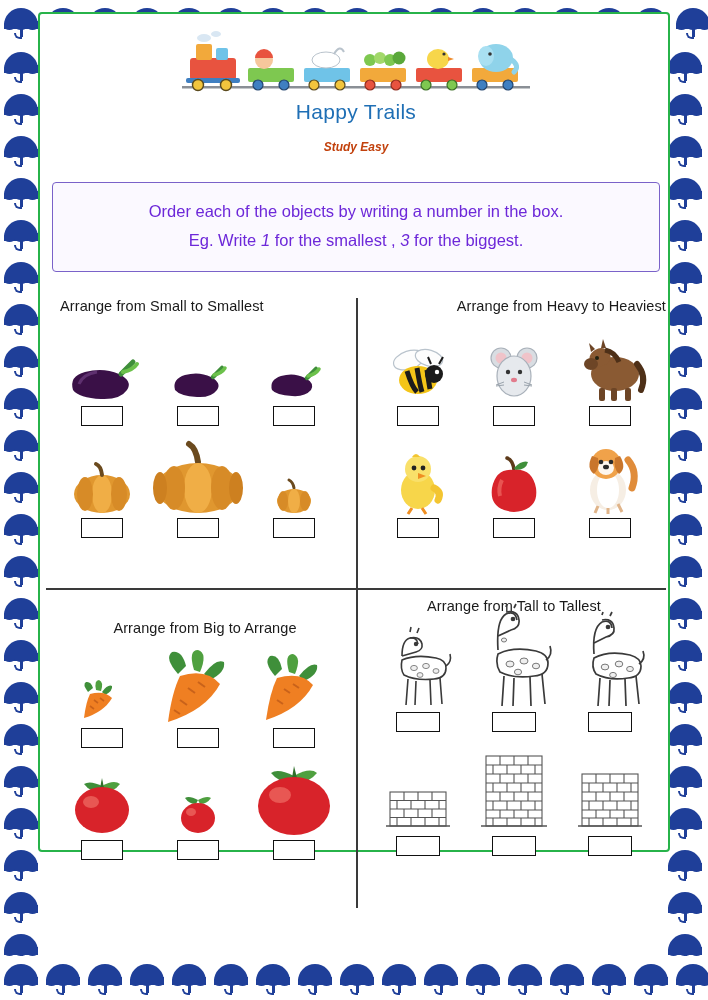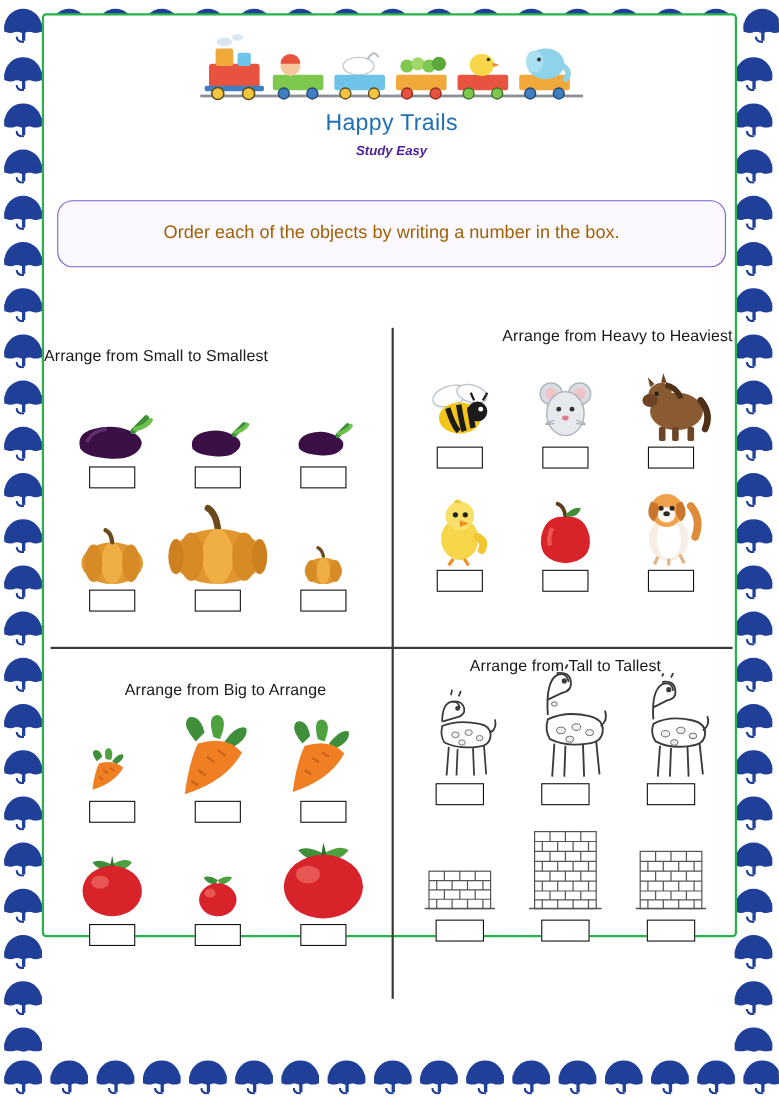--- a/index.html
+++ b/index.html
@@ -98,39 +98,39 @@
     margin: 0 auto;
   }
   .brand-title {
     font-size: 21px;
     color: #1f6fb5;
     letter-spacing: 0.3px;
     margin-top: 4px;
   }
   .brand-sub {
     font-size: 12px;
-    color: #4c1d95;
+    color: #c2410c;
     font-style: italic;
     font-weight: bold;
-    margin-top: 6px;
+    margin-top: 16px;
   }
 
   
   .instruction {
     position: absolute;
     left: 12px; top: 168px;
     width: 608px;
     padding: 14px 10px 16px;
     border: 1.5px solid #7a62c9;
-    border-radius: 14px;
+    border-radius: 4px;
     background: #fbf9ff;
     text-align: center;
     line-height: 1.75;
     font-size: 16.5px;
-    color: #a16207;
+    color: #6d28d9;
   }
   .instruction em { font-style: italic; }
 
   
   .grid {
     position: absolute;
     left: 0; top: 278px;
     width: 632px; height: 640px;
   }
   .v-div {
@@ -155,21 +155,21 @@
   .q-bl { left: 0;   top: 298px; }
   .q-br { left: 316px; top: 298px; }
 
   .q-title {
     font-size: 14.5px;
     color: #1a1a1a;
     text-align: center;
     padding-top: 6px;
     letter-spacing: 0.1px;
   }
-  .q-tl .q-title { text-align: left; padding-left: 0; margin-top: 18px; }
+  .q-tl .q-title { text-align: left; padding-left: 20px; }
   .q-tr .q-title { text-align: right; padding-right: 6px; }
   .q-bl .q-title { text-align: center; padding-left: 14px; padding-top: 30px; }
   .q-br .q-title { text-align: center; padding-top: 8px; }
 
   .row {
     position: relative;
     height: 112px;
     display: flex;
     justify-content: space-around;
     align-items: flex-end;
@@ -1053,20 +1053,23 @@
           <circle cx="332" cy="55" r="5" fill="#3f7fc1" stroke="#23456e" stroke-width="1.2"></circle>
         </g>
       </svg>
     </div>
     <div class="brand-title">Happy Trails</div>
     <div class="brand-sub">Study Easy</div>
   </div>
 
   <div class="instruction">
     <div>Order each of the objects by writing a number in the box.</div>
+    <div>
+      <span>Eg. Write </span><em>1</em><span> for the smallest , </span><em>3</em><span> for the biggest.</span>
+    </div>
   </div>
 
   <div class="grid">
     <div class="v-div"></div>
     <div class="h-div"></div>
 
     <div class="quad q-tl">
       <div class="q-title">Arrange from Small to Smallest</div>
 
       <div class="row">

